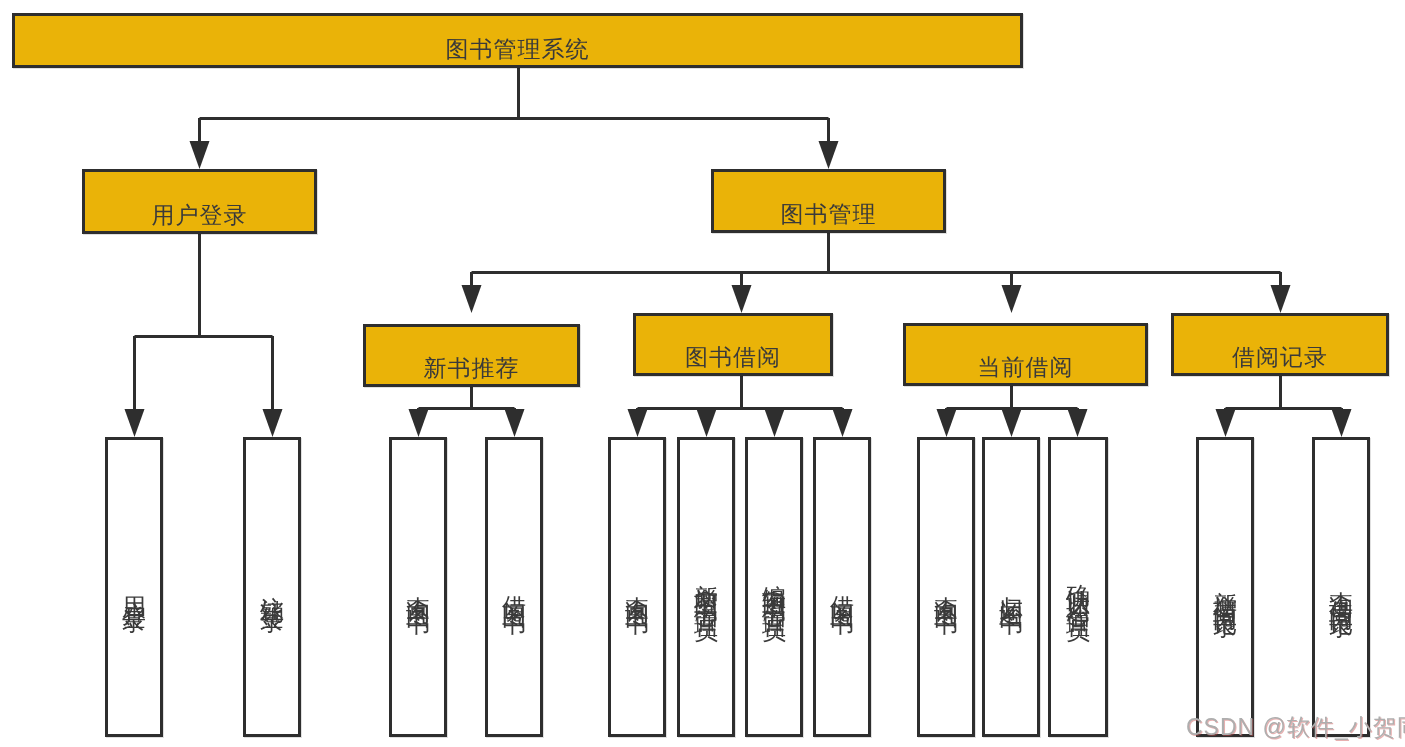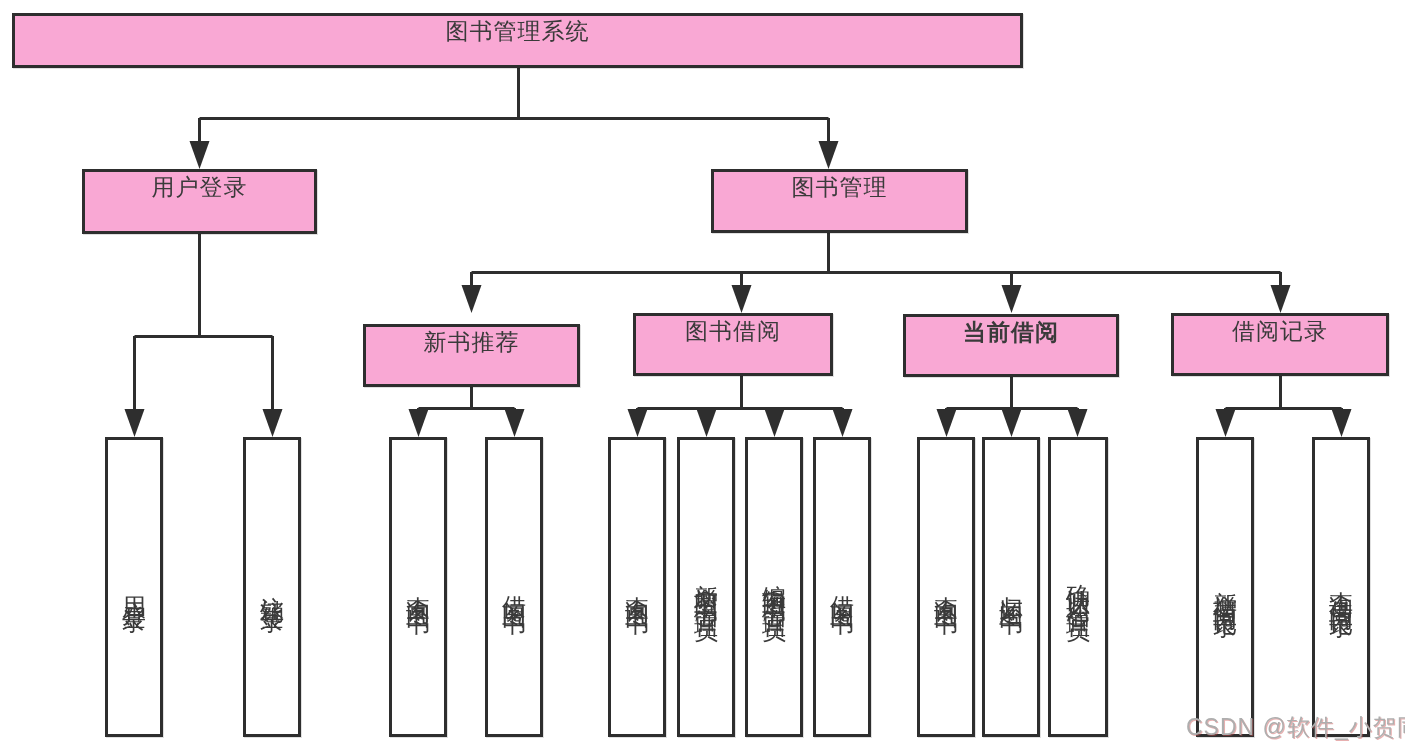--- a/index.html
+++ b/index.html
@@ -20,23 +20,23 @@
     left: 0;
     top: 0;
     width: 1405px;
     height: 747px;
     pointer-events: none;
   }
   .hbox {
     position: absolute;
     box-sizing: border-box;
     border: 3px solid #2e2e2e;
-    background: #f9a8d4;
+    background: #eab308;
     display: flex;
-    align-items: flex-start;
+    align-items: flex-end;
     justify-content: center;
     color: #3a3a3a;
     font-size: 23px;
     letter-spacing: 1px;
     white-space: nowrap;
     box-shadow: 1px 1px 0 rgba(0,0,0,0.12);
   }
   .vbox {
     position: absolute;
     box-sizing: border-box;
@@ -123,31 +123,31 @@
     </g>
   </svg>
 
   <div class="hbox" style="left:12px; top:13px; width:1011px; height:55px;">
     <span>图书管理系统</span>
   </div>
 
   <div class="hbox" style="left:82px; top:169px; width:235px; height:65px;">
     <span>用户登录</span>
   </div>
-  <div class="hbox" style="left:711px; top:169px; width:257px; height:64px;">
+  <div class="hbox" style="left:711px; top:169px; width:235px; height:64px;">
     <span>图书管理</span>
   </div>
 
   <div class="hbox" style="left:363px; top:324px; width:217px; height:63px;">
     <span>新书推荐</span>
   </div>
   <div class="hbox" style="left:633px; top:313px; width:200px; height:63px;">
     <span>图书借阅</span>
   </div>
-  <div class="hbox" style="left:903px; top:314px; width:216px; height:63px;font-weight:bold;">
+  <div class="hbox" style="left:903px; top:323px; width:245px; height:63px;">
     <span>当前借阅</span>
   </div>
   <div class="hbox" style="left:1171px; top:313px; width:218px; height:63px;">
     <span>借阅记录</span>
   </div>
 
   <div class="vbox" style="left:105px;">
     <span class="vtext">用户登录</span>
   </div>
   <div class="vbox" style="left:243px;">

